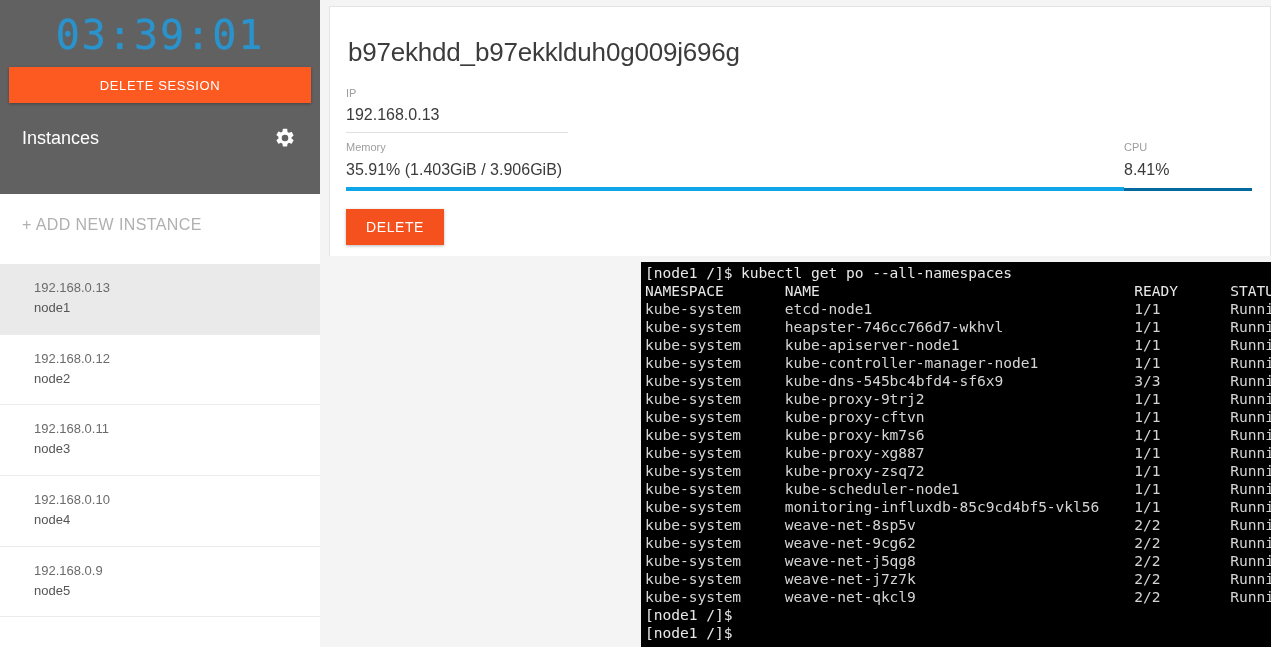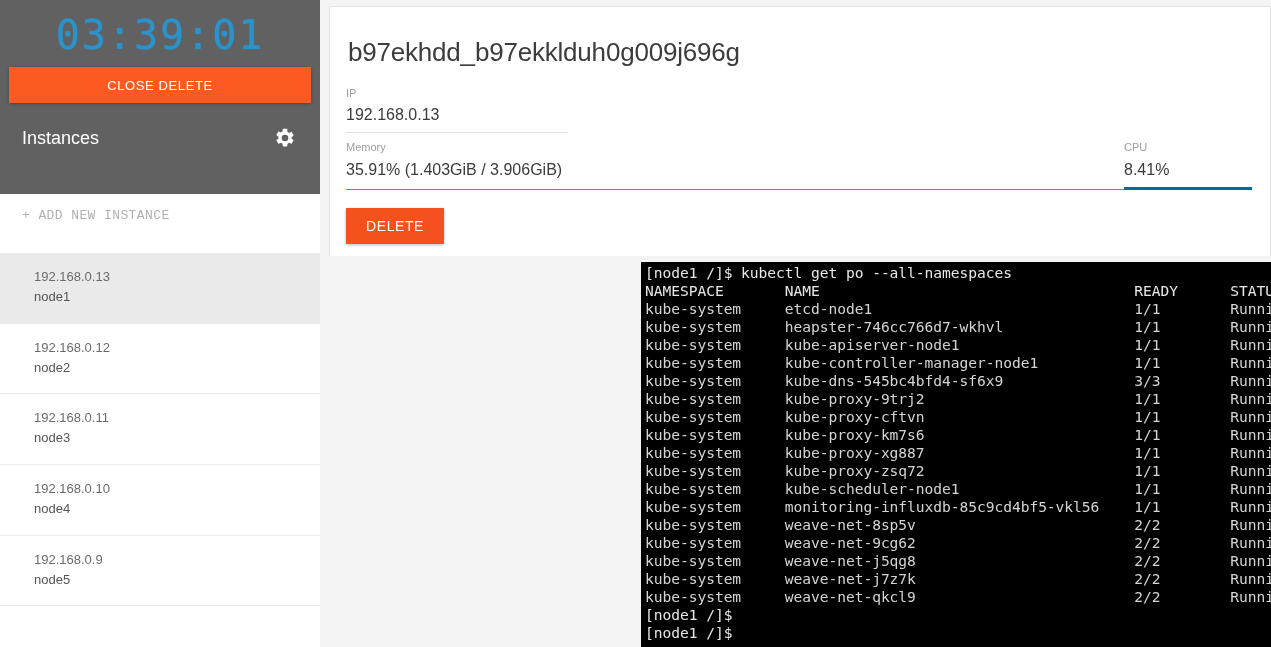--- a/index.html
+++ b/index.html
@@ -64,25 +64,24 @@
   .gear-btn {
     width: 26px; height: 26px;
     display: flex; align-items: center; justify-content: center;
     cursor: pointer;
   }
   .gear-btn svg { display:block; }
 
   .sidebar-body { background: #fff; }
   .add-new {
     color: #b0b0b0;
-    font-size: 13px;
+    font-size: 16px;
     letter-spacing: 0.4px;
-    padding: 14px 22px 30px 22px;
-    cursor: pointer;
-    font-family: Liberation Mono, monospace;
+    padding: 22px 22px 30px 22px;
+    cursor: pointer;
   }
   .inst-list { border-top: 0; }
   .inst {
     padding: 14px 22px 16px 34px;
     border-bottom: 1px solid #ececec;
     cursor: pointer;
     background: #fff;
   }
   .inst.selected { background: #eaeaea; }
   .inst .ip { color: #6b6b6b; font-size: 13px; line-height: 1.55; }
@@ -122,21 +121,21 @@
     font-size: 11px;
     line-height: 1.4;
     padding-bottom: 2px;
   }
   .field .val {
     color: #3b3b3b;
     font-size: 16px;
     line-height: 1.5;
   }
   .field.ip-field { width: 222px; border-bottom: 1px solid #e0e0e0; margin-bottom: 7px; }
-  .field.mem-field { width: 790px; border-bottom: 1px solid #0ea5e9; }
+  .field.mem-field { width: 790px; border-bottom: 4px solid #0ea5e9; }
   .field.cpu-field { width: 130px; border-bottom: 3px solid #0369a1; }
   .delete-btn {
     margin-top: 18px;
     background: #f4511e;
     color: #fff;
     border: none;
     height: 36px;
     padding: 0 20px;
     font-size: 14px;
     letter-spacing: 0.6px;
@@ -166,21 +165,21 @@
   .t-hdr { color: #e8e8e8; }
 </style>
 </head>
 <body>
 
 <div id="app">
 
   <aside class="sidebar">
     <div class="sidebar-top">
       <div class="timer">03:39:01</div>
-      <button class="close-session">CLOSE DELETE</button>
+      <button class="close-session">DELETE SESSION</button>
       <div class="instances-bar">
         <div class="instances-title">Instances</div>
         <div class="gear-btn">
           <svg width="22" height="22" viewBox="0 0 24 24" fill="#ffffff" aria-hidden="true">
             <path d="M19.14 12.94a7.07 7.07 0 0 0 .06-.94 7.07 7.07 0 0 0-.06-.94l2.03-1.58a.48.48 0 0 0 .12-.61l-1.92-3.32a.48.48 0 0 0-.58-.22l-2.39.96a7.03 7.03 0 0 0-1.62-.94l-.36-2.54A.47.47 0 0 0 13.95 2h-3.9a.47.47 0 0 0-.47.4l-.36 2.54c-.59.24-1.13.56-1.62.94l-2.39-.96a.48.48 0 0 0-.58.22L2.71 8.46a.48.48 0 0 0 .12.61l2.03 1.58c-.04.31-.06.63-.06.94 0 .31.02.63.06.94l-2.03 1.58a.48.48 0 0 0-.12.61l1.92 3.32c.12.22.38.3.58.22l2.39-.96c.5.38 1.03.7 1.62.94l.36 2.54c.04.23.24.4.47.4h3.9c.23 0 .43-.17.47-.4l.36-2.54c.59-.24 1.12-.56 1.62-.94l2.39.96c.2.08.46 0 .58-.22l1.92-3.32a.48.48 0 0 0-.12-.61l-2.03-1.58zM12 15.6A3.6 3.6 0 1 1 12 8.4a3.6 3.6 0 0 1 0 7.2z"></path>
           </svg>
         </div>
       </div>
     </div>
 

